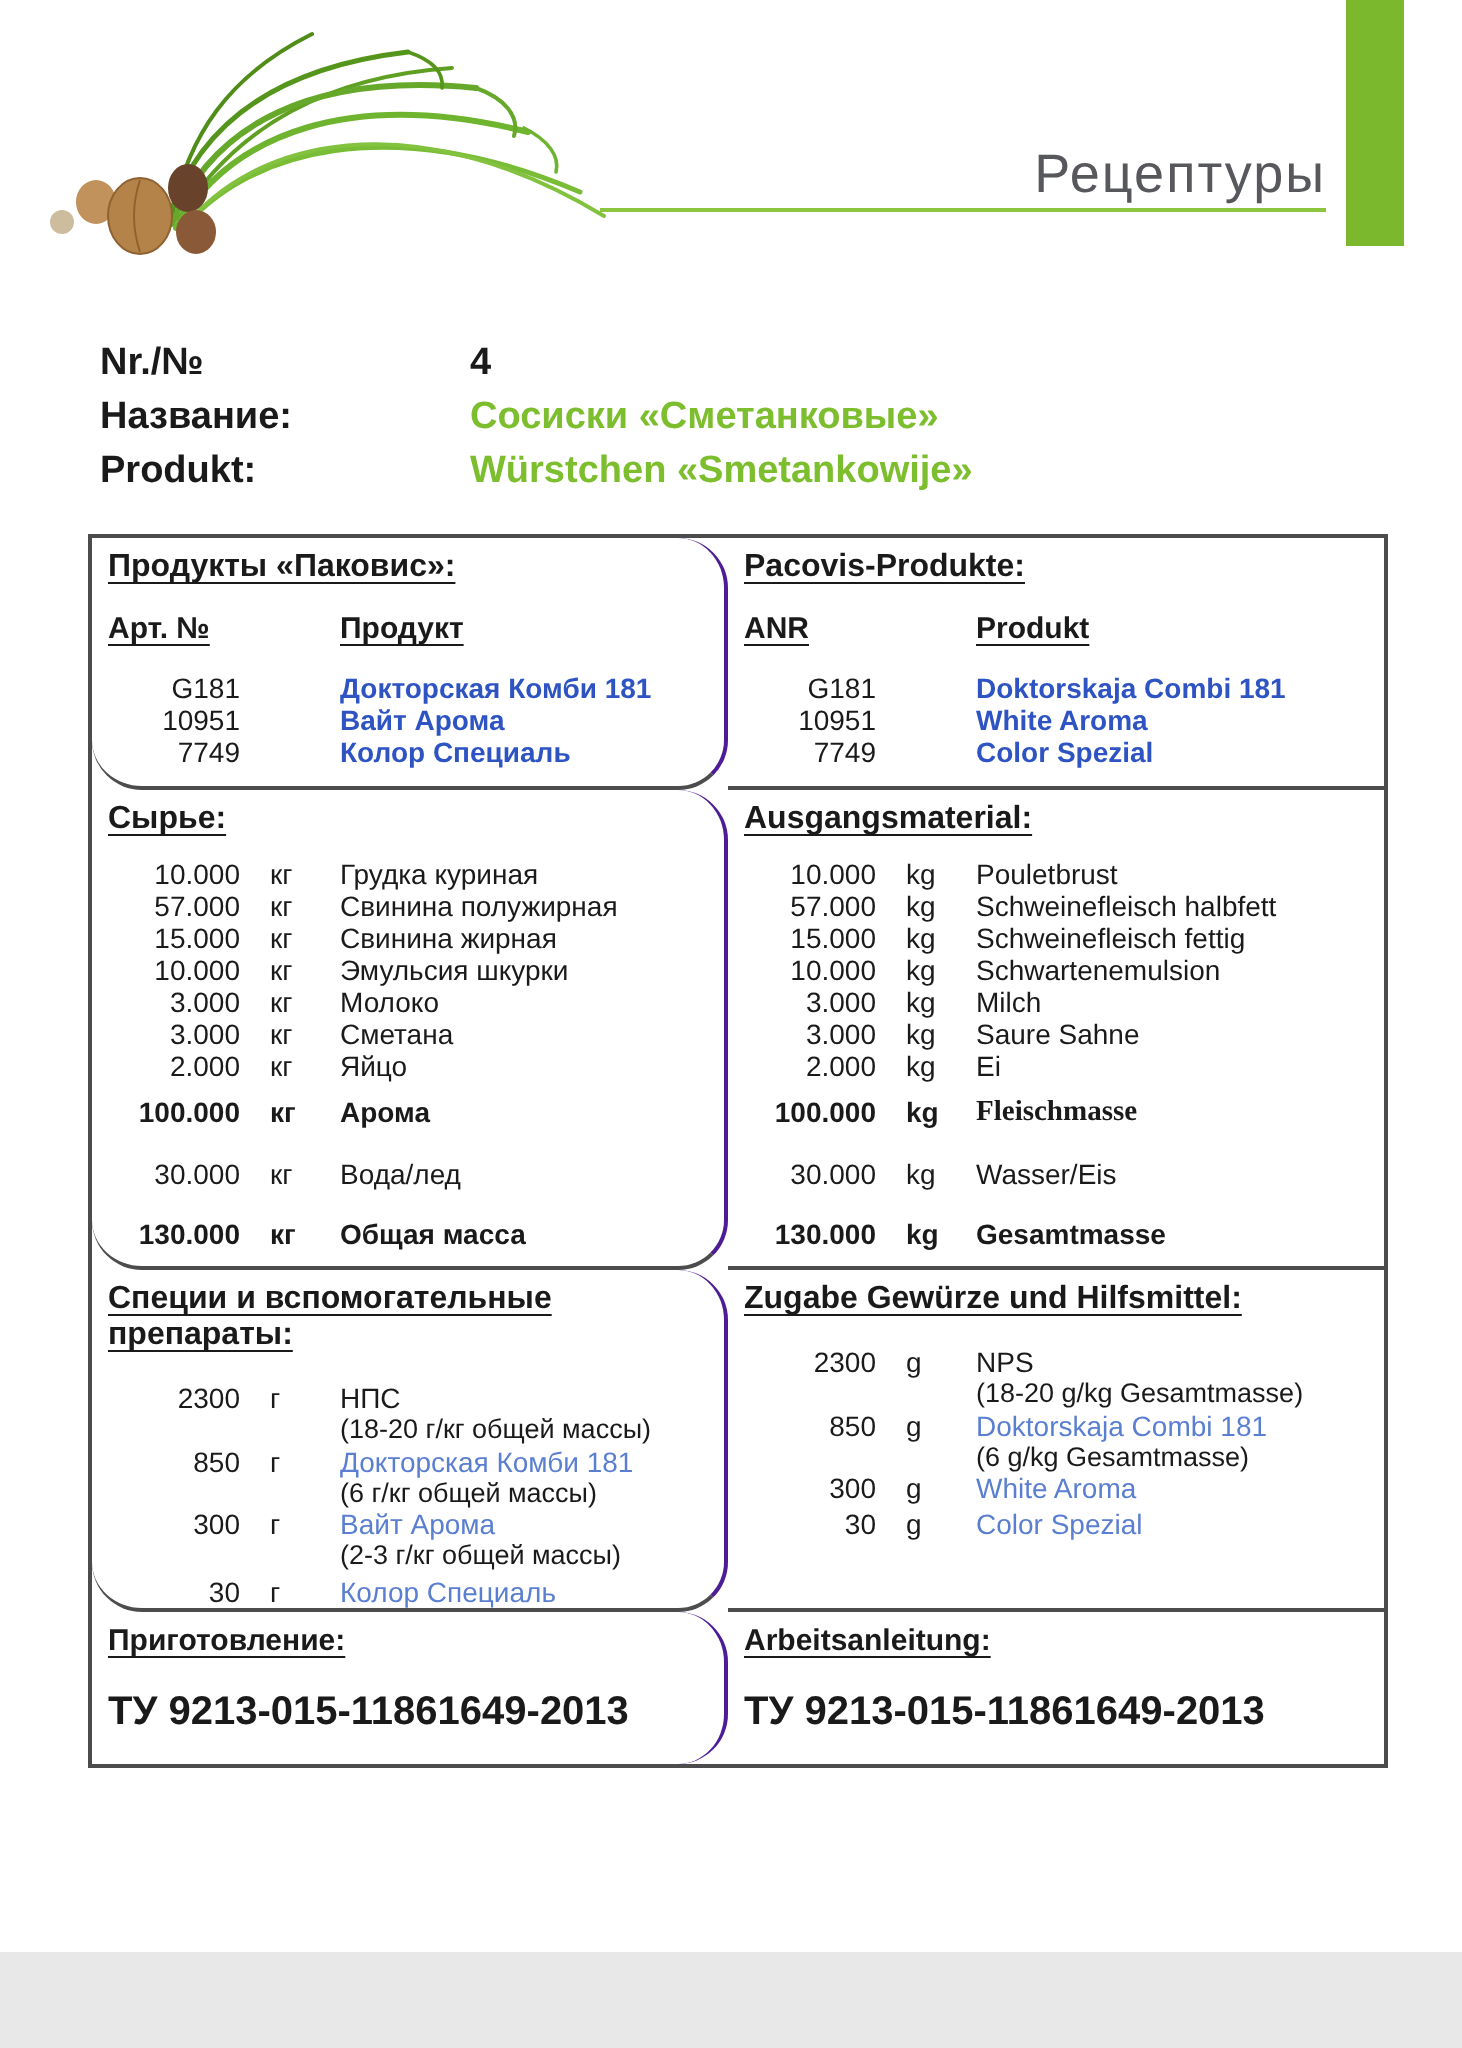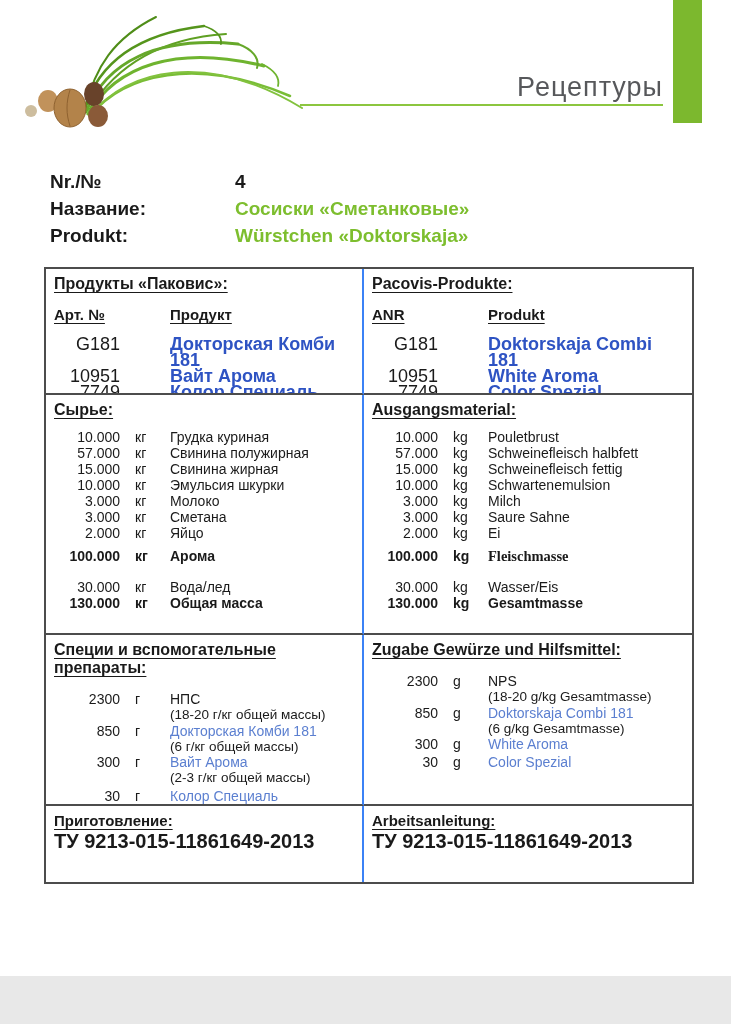--- a/index.html
+++ b/index.html
@@ -25,54 +25,54 @@
   .ph-value.green { color:#7dbe2e; }
 
   
   .doc-table {
     position:absolute; left:44px; top:267px; width:646px;
     border:2px solid #4c4c4c;
     display:grid; grid-template-columns:318px 1fr;
     grid-template-rows:126px 240px 171px 76px;
   }
   .tc { padding:6px 10px 0 8px; overflow:hidden; }
-  .tc.cl { border-right:2px solid #3b82f6; }
+  .tc.cl { border-right:2px solid #4c1d95;border-radius:25px; }
   .tc.hb { border-bottom:2px solid #4c4c4c; }
 
   .sec-title { font-weight:bold; font-size:16px; text-decoration:underline; text-underline-offset:3px; }
   .sec-title.sm { font-size:15px; }
 
   
   .sub-head { display:grid; grid-template-columns:116px 1fr; margin-top:13px;
               font-weight:bold; font-size:15px;text-align:center; }
   .sub-head span { justify-self:start; text-decoration:underline; text-underline-offset:3px; }
   .p-rows { margin-top:13px; }
-  .p-row { display:grid; grid-template-columns:66px 50px 1fr; font-size:18px; line-height:16px; }
+  .p-row { display:grid; grid-template-columns:66px 50px 1fr; font-size:14px; line-height:16px; }
   .amt { text-align:right; }
   .unit { padding-left:15px; }
   .p-name { font-weight:bold; color:#2e53c3; }
 
   
   .m-rows { margin-top:10px; }
   .m-row { display:grid; grid-template-columns:66px 50px 1fr; font-size:14px; line-height:16px; }
   .m-row.bold { font-weight:bold; }
   .m-row.mt-sub { margin-top:7px; }
   .m-row.mt-water { margin-top:15px; }
-  .m-row.mt-total { }
+  .m-row.mt-total { margin-top:14px; }
   .serif { font-family:"Liberation Serif", serif; font-size:14.5px; }
 
   
   .s-rows { margin-top:14px; }
   .s-row { display:grid; grid-template-columns:66px 50px 1fr; font-size:14px; line-height:16px; }
   .s-name.blue { color:#5b7fd0; }
   .s-note { grid-column:3; font-size:13.5px; line-height:15.5px; }
   .s-pair.last { margin-top:2px; }
 
   
-  .tu { font-size:20px; font-weight:bold; margin-top:1px; }
+  .tu { font-size:20px; font-weight:bold; margin-top:16px; }
 
   .page-number { position:absolute; right:22px; top:992px; font-size:16px; color:#ef4444; }
 </style>
 </head>
 <body>
 
 <div class="page">
 
   <svg class="chives" width="300" height="132" viewBox="0 0 300 132">
     <g fill="none" stroke-linecap="round">
@@ -103,21 +103,21 @@
     <div class="ph-row">
       <span class="ph-label">Nr./№</span>
       <span class="ph-value">4</span>
     </div>
     <div class="ph-row">
       <span class="ph-label">Название:</span>
       <span class="ph-value green">Сосиски «Сметанковые»</span>
     </div>
     <div class="ph-row">
       <span class="ph-label">Produkt:</span>
-      <span class="ph-value green">Würstchen «Doktorskaja»</span>
+      <span class="ph-value green">Würstchen «Smetankowije»</span>
     </div>
   </div>
 
   <div class="doc-table">
 
     <div class="tc cl hb">
       <div class="sec-title">Продукты «Паковис»:</div>
       <div class="sub-head">
         <span>Арт. №</span>
         <span>Продукт</span>

